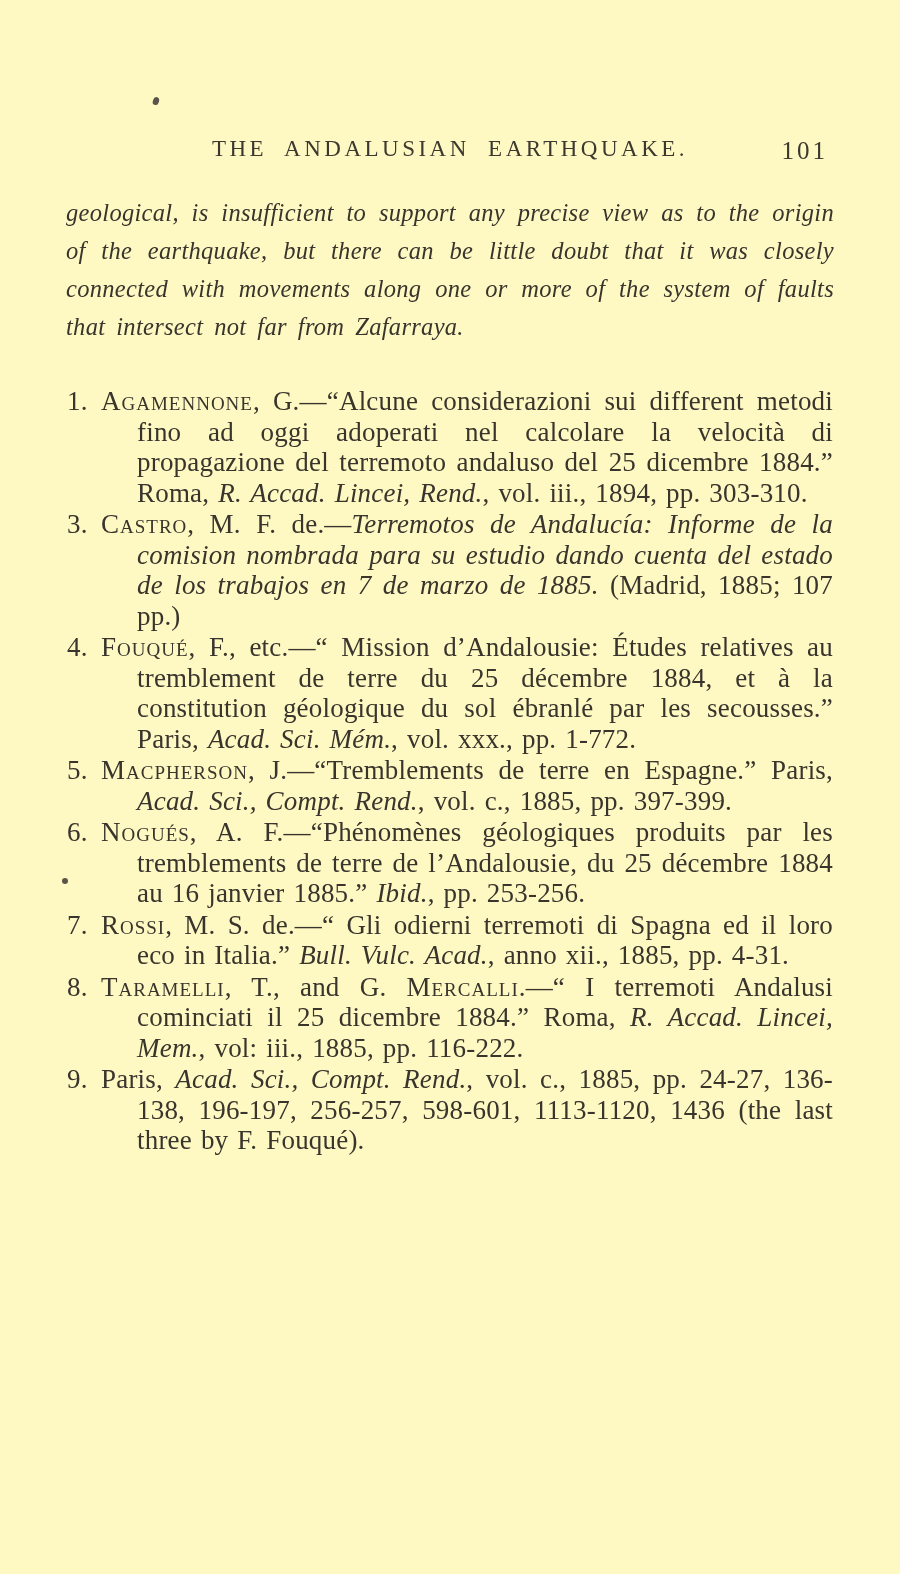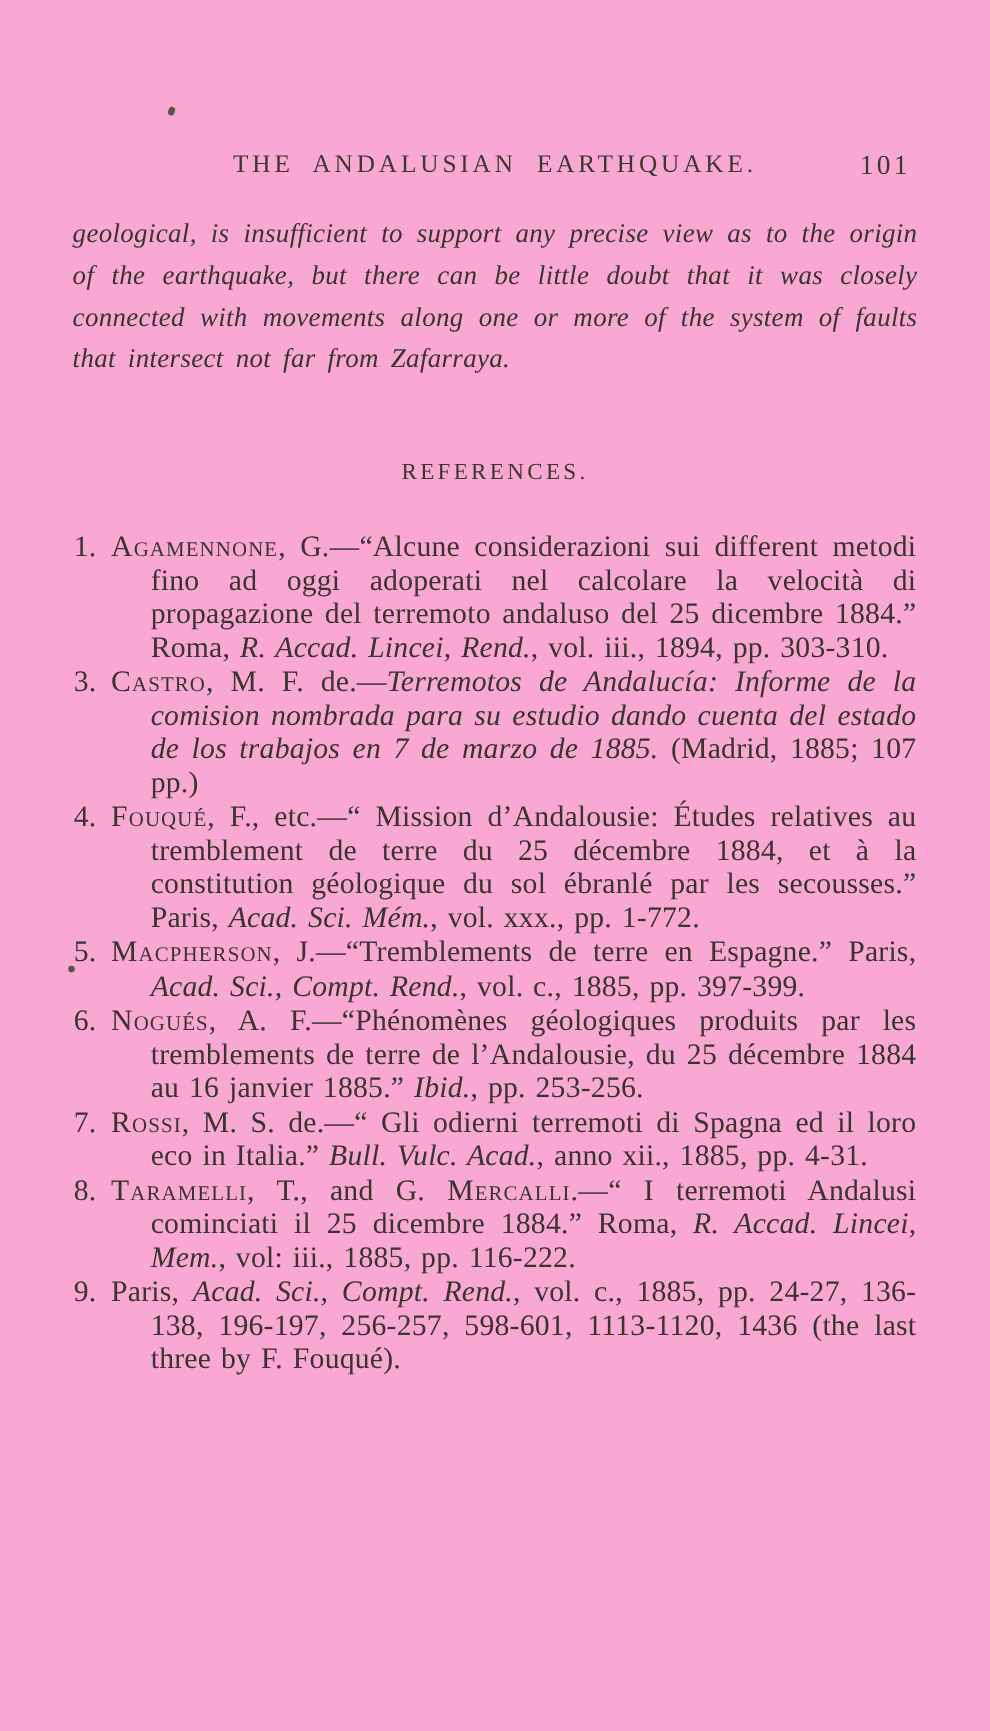--- a/index.html
+++ b/index.html
@@ -6,21 +6,21 @@
   html, body { margin: 0; padding: 0; }
   body {
     width: 900px;
     background: #efede7;
     font-family: "Liberation Serif", "DejaVu Serif", serif;
   }
   .page {
     position: relative;
     width: 900px;
     height: 1574px;
-    background: #f9a8d4;
+    background: #fef9c3;
     color: #39342c;
     overflow: hidden;
   }
   .content {
     padding: 0 66px;
   }
   .speck {
     position: absolute;
     background: #5a544a;
     border-radius: 50%;
@@ -99,21 +99,20 @@
 
   <div class="content">
 
     <div class="header">
       <div class="header-title">THE ANDALUSIAN EARTHQUAKE.</div>
       <div class="page-number">101</div>
     </div>
 
     <p class="body-paragraph">geological, is insufficient to support any precise view as to the origin of the earthquake, but there can be little doubt that it was closely connected with movements along one or more of the system of faults that intersect not far from Zafarraya.</p>
 
-    <div class="references-heading">REFERENCES.</div>
 
     <div class="references-list">
         <p class="ref"><span class="ref-num">1.</span><span class="seg-smallcaps">Agamennone</span><span class="seg-normal">, G.—“Alcune considerazioni sui different metodi fino ad oggi adoperati nel calcolare la velocità di propagazione del terremoto andaluso del 25 dicembre 1884.” Roma, </span><span class="seg-italic">R. Accad. Lincei, Rend.</span><span class="seg-normal">, vol. iii., 1894, pp. 303-310.</span></p>
         <p class="ref"><span class="ref-num">3.</span><span class="seg-smallcaps">Castro</span><span class="seg-normal">, M. F. de.—</span><span class="seg-italic">Terremotos de Andalucía: Informe de la comision nombrada para su estudio dando cuenta del estado de los trabajos en 7 de marzo de 1885.</span><span class="seg-normal"> (Madrid, 1885; 107 pp.)</span></p>
         <p class="ref"><span class="ref-num">4.</span><span class="seg-smallcaps">Fouqué</span><span class="seg-normal">, F., etc.—“ Mission d’Andalousie: Études relatives au tremblement de terre du 25 décembre 1884, et à la constitution géologique du sol ébranlé par les secousses.” Paris, </span><span class="seg-italic">Acad. Sci. Mém.</span><span class="seg-normal">, vol. xxx., pp. 1-772.</span></p>
         <p class="ref"><span class="ref-num">5.</span><span class="seg-smallcaps">Macpherson</span><span class="seg-normal">, J.—“Tremblements de terre en Espagne.” Paris, </span><span class="seg-italic">Acad. Sci., Compt. Rend.</span><span class="seg-normal">, vol. c., 1885, pp. 397-399.</span></p>
         <p class="ref"><span class="ref-num">6.</span><span class="seg-smallcaps">Nogués</span><span class="seg-normal">, A. F.—“Phénomènes géologiques produits par les tremblements de terre de l’Andalousie, du 25 décembre 1884 au 16 janvier 1885.” </span><span class="seg-italic">Ibid.</span><span class="seg-normal">, pp. 253-256.</span></p>
         <p class="ref"><span class="ref-num">7.</span><span class="seg-smallcaps">Rossi</span><span class="seg-normal">, M. S. de.—“ Gli odierni terremoti di Spagna ed il loro eco in Italia.” </span><span class="seg-italic">Bull. Vulc. Acad.</span><span class="seg-normal">, anno xii., 1885, pp. 4-31.</span></p>
         <p class="ref"><span class="ref-num">8.</span><span class="seg-smallcaps">Taramelli</span><span class="seg-normal">, T., and G. </span><span class="seg-smallcaps">Mercalli</span><span class="seg-normal">.—“ I terremoti Andalusi cominciati il 25 dicembre 1884.” Roma, </span><span class="seg-italic">R. Accad. Lincei, Mem.</span><span class="seg-normal">, vol: iii., 1885, pp. 116-222.</span></p>
         <p class="ref"><span class="ref-num">9.</span><span class="seg-normal">Paris, </span><span class="seg-italic">Acad. Sci., Compt. Rend.</span><span class="seg-normal">, vol. c., 1885, pp. 24-27, 136-138, 196-197, 256-257, 598-601, 1113-1120, 1436 (the last three by F. Fouqué).</span></p>

